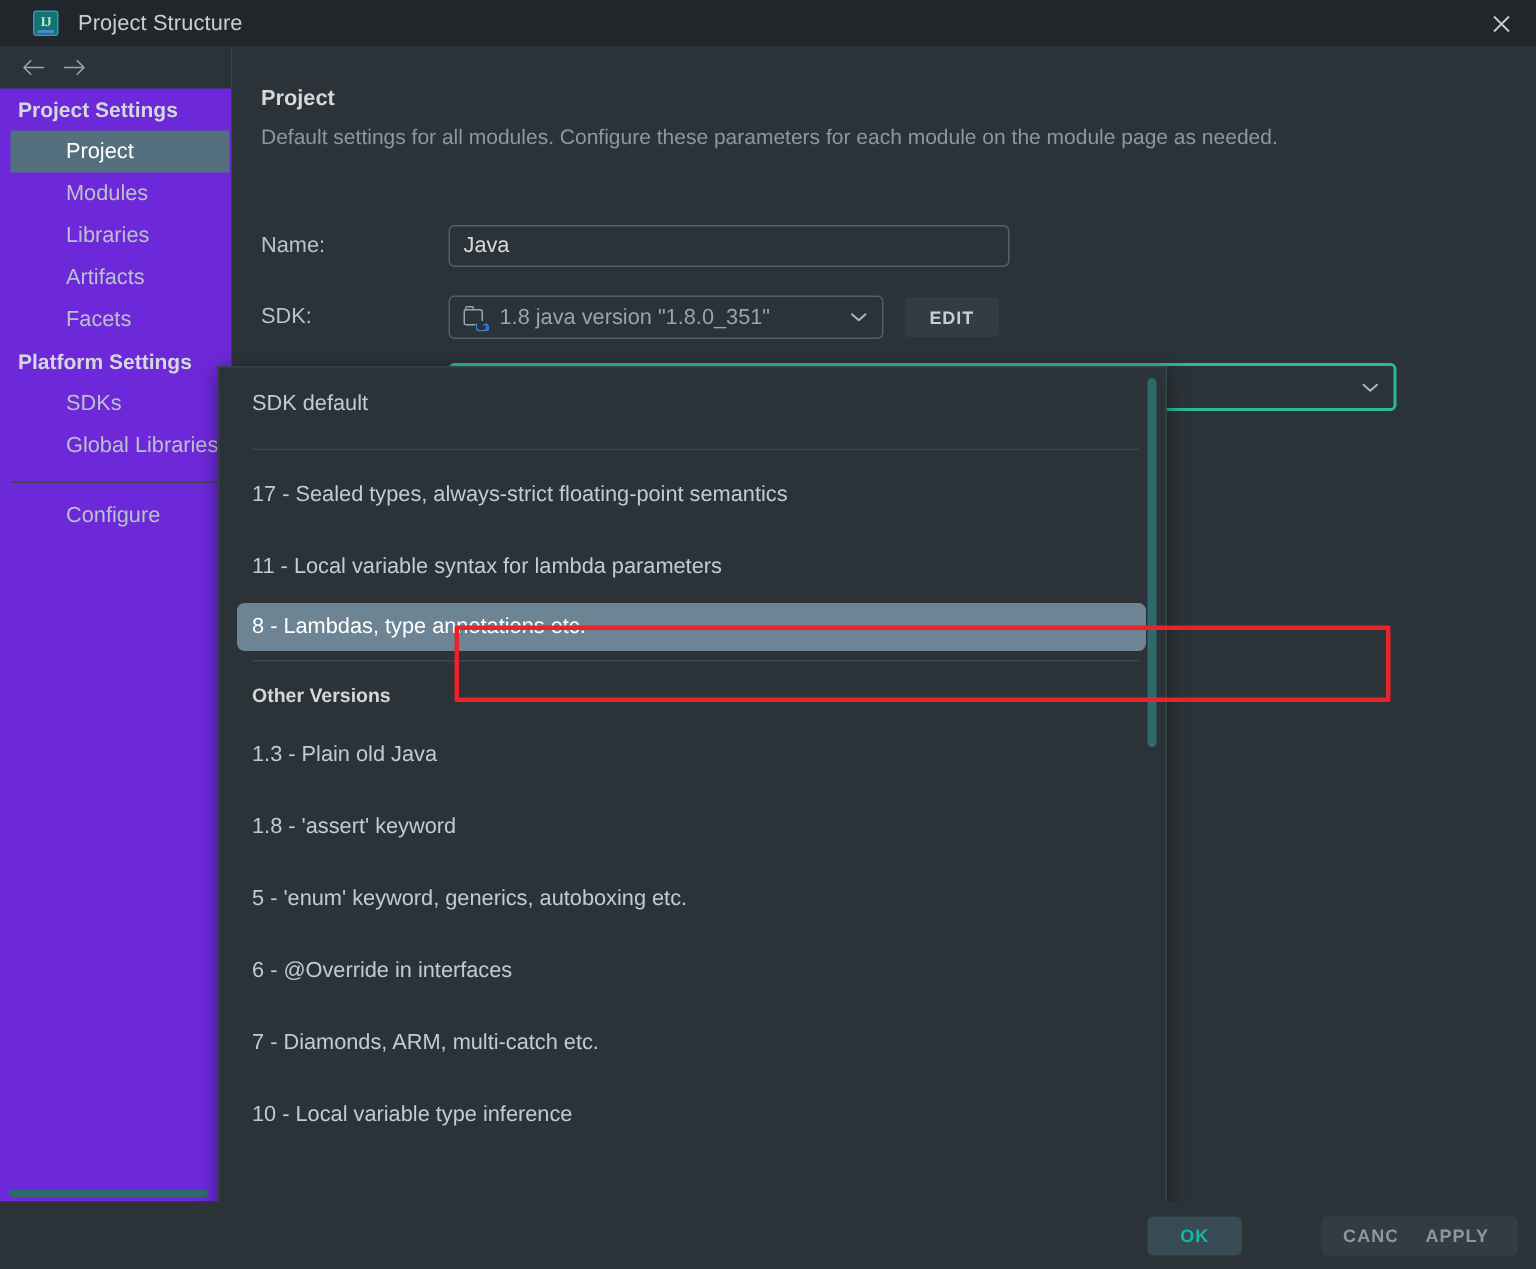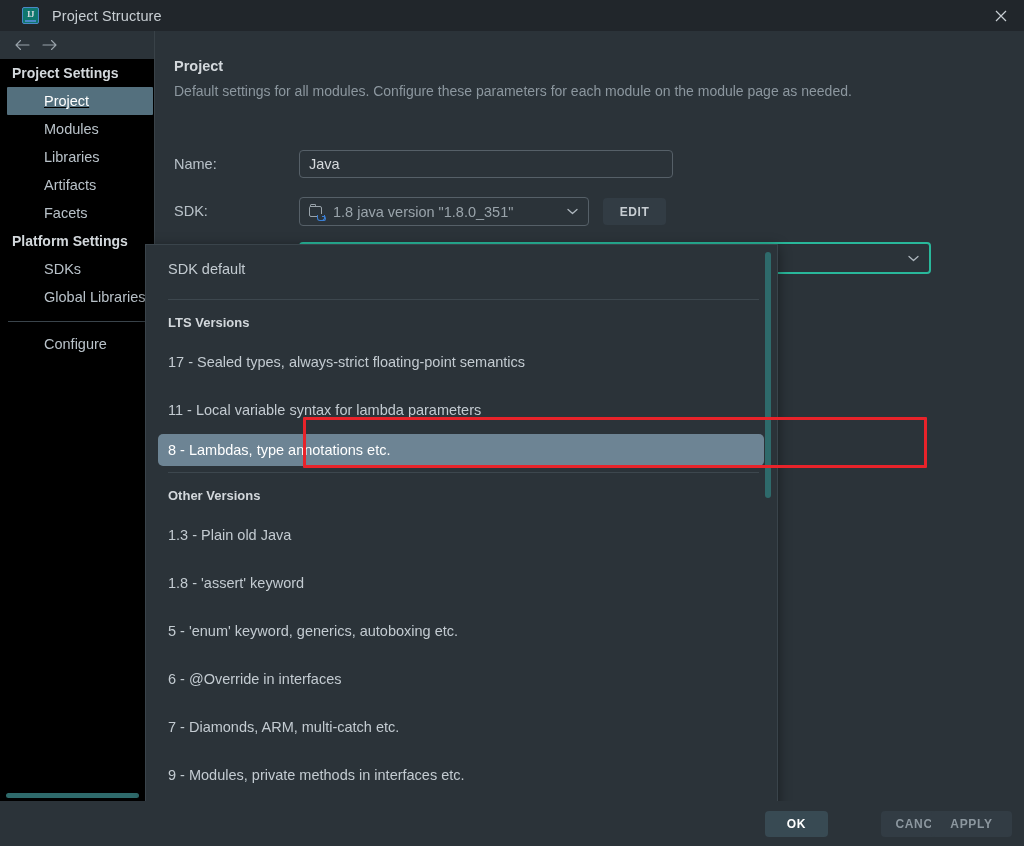--- a/index.html
+++ b/index.html
@@ -70,22 +70,21 @@
     display: flex; align-items: center; justify-content: center;
     color: #9aa4ab;
   }
   .nav-arrow.back { margin-left: 8px; }
   .nav-arrow svg { display: block; }
 
   
   .sidebar {
     position: absolute; left: 0; top: 59px;
     width: 154px; height: 742px;
-    background: #000000;
-    text-decoration: underline;
+    background: #6d28d9;
   }
   .sb-group {
     font-size: 14px; font-weight: bold;
     color: #d3d8dc;
     padding: 4px 0 4px 12px;
     line-height: 20px;
     white-space: nowrap;
   }
   .sb-item {
     font-size: 14.5px;
@@ -343,21 +342,21 @@
     height: 26px;
     border: none; border-radius: 4px;
     font-size: 12px; font-weight: bold;
     font-family: "Liberation Sans", sans-serif;
     letter-spacing: 0.7px;
     display: flex; align-items: center; justify-content: center;
   }
   .btn-ok {
     left: 765px; width: 63px;
     background: #384a53;
-    color: #ffffff;
+    color: #14b8a6;
   }
   .btn-cancel {
     left: 881px; width: 83px;
     background: #323c44;
     color: #8c979f;
   }
   .btn-apply {
     left: 931px; width: 81px;
     background: #323c44;
     color: #8c979f;
@@ -445,32 +444,30 @@
         </svg>
       </span>
     </div>
 
     <div class="field-label lbl-compiler">Compiler output:</div>
   </div>
 
   <div class="dropdown">
     <div class="dd-item">SDK default</div>
     <div class="dd-sep"></div>
-    <div class="dd-header">LTS Versions</div>
     <div class="dd-item">17 - Sealed types, always-strict floating-point semantics</div>
     <div class="dd-item">11 - Local variable syntax for lambda parameters</div>
     <div class="dd-item selected">8 - Lambdas, type annotations etc.</div>
     <div class="dd-sep"></div>
     <div class="dd-header">Other Versions</div>
     <div class="dd-item">1.3 - Plain old Java</div>
     <div class="dd-item">1.8 - 'assert' keyword</div>
     <div class="dd-item">5 - 'enum' keyword, generics, autoboxing etc.</div>
     <div class="dd-item">6 - @Override in interfaces</div>
     <div class="dd-item">7 - Diamonds, ARM, multi-catch etc.</div>
-    <div class="dd-item">9 - Modules, private methods in interfaces etc.</div>
     <div class="dd-item">10 - Local variable type inference</div>
     <div class="dd-scrollbar"></div>
   </div>
 
   <div class="annotation"></div>
 
   <div class="bottombar">
     <div class="btn btn-ok">OK</div>
     <div class="btn btn-cancel">CANCEL</div>
     <div class="btn btn-apply">APPLY</div>

